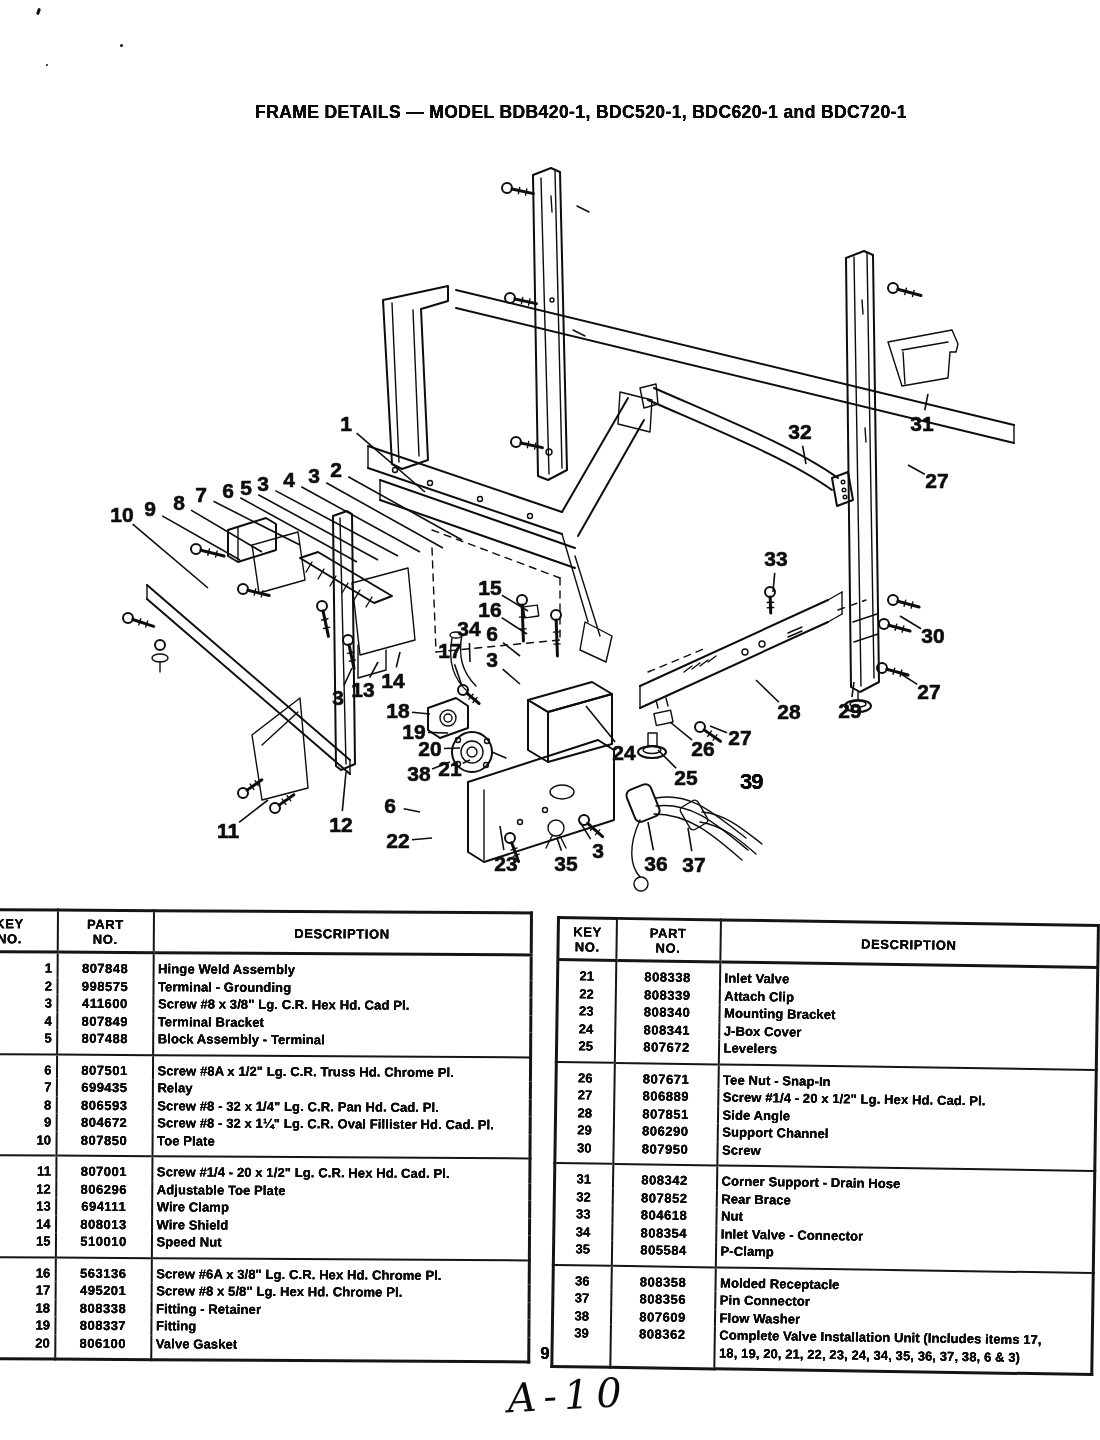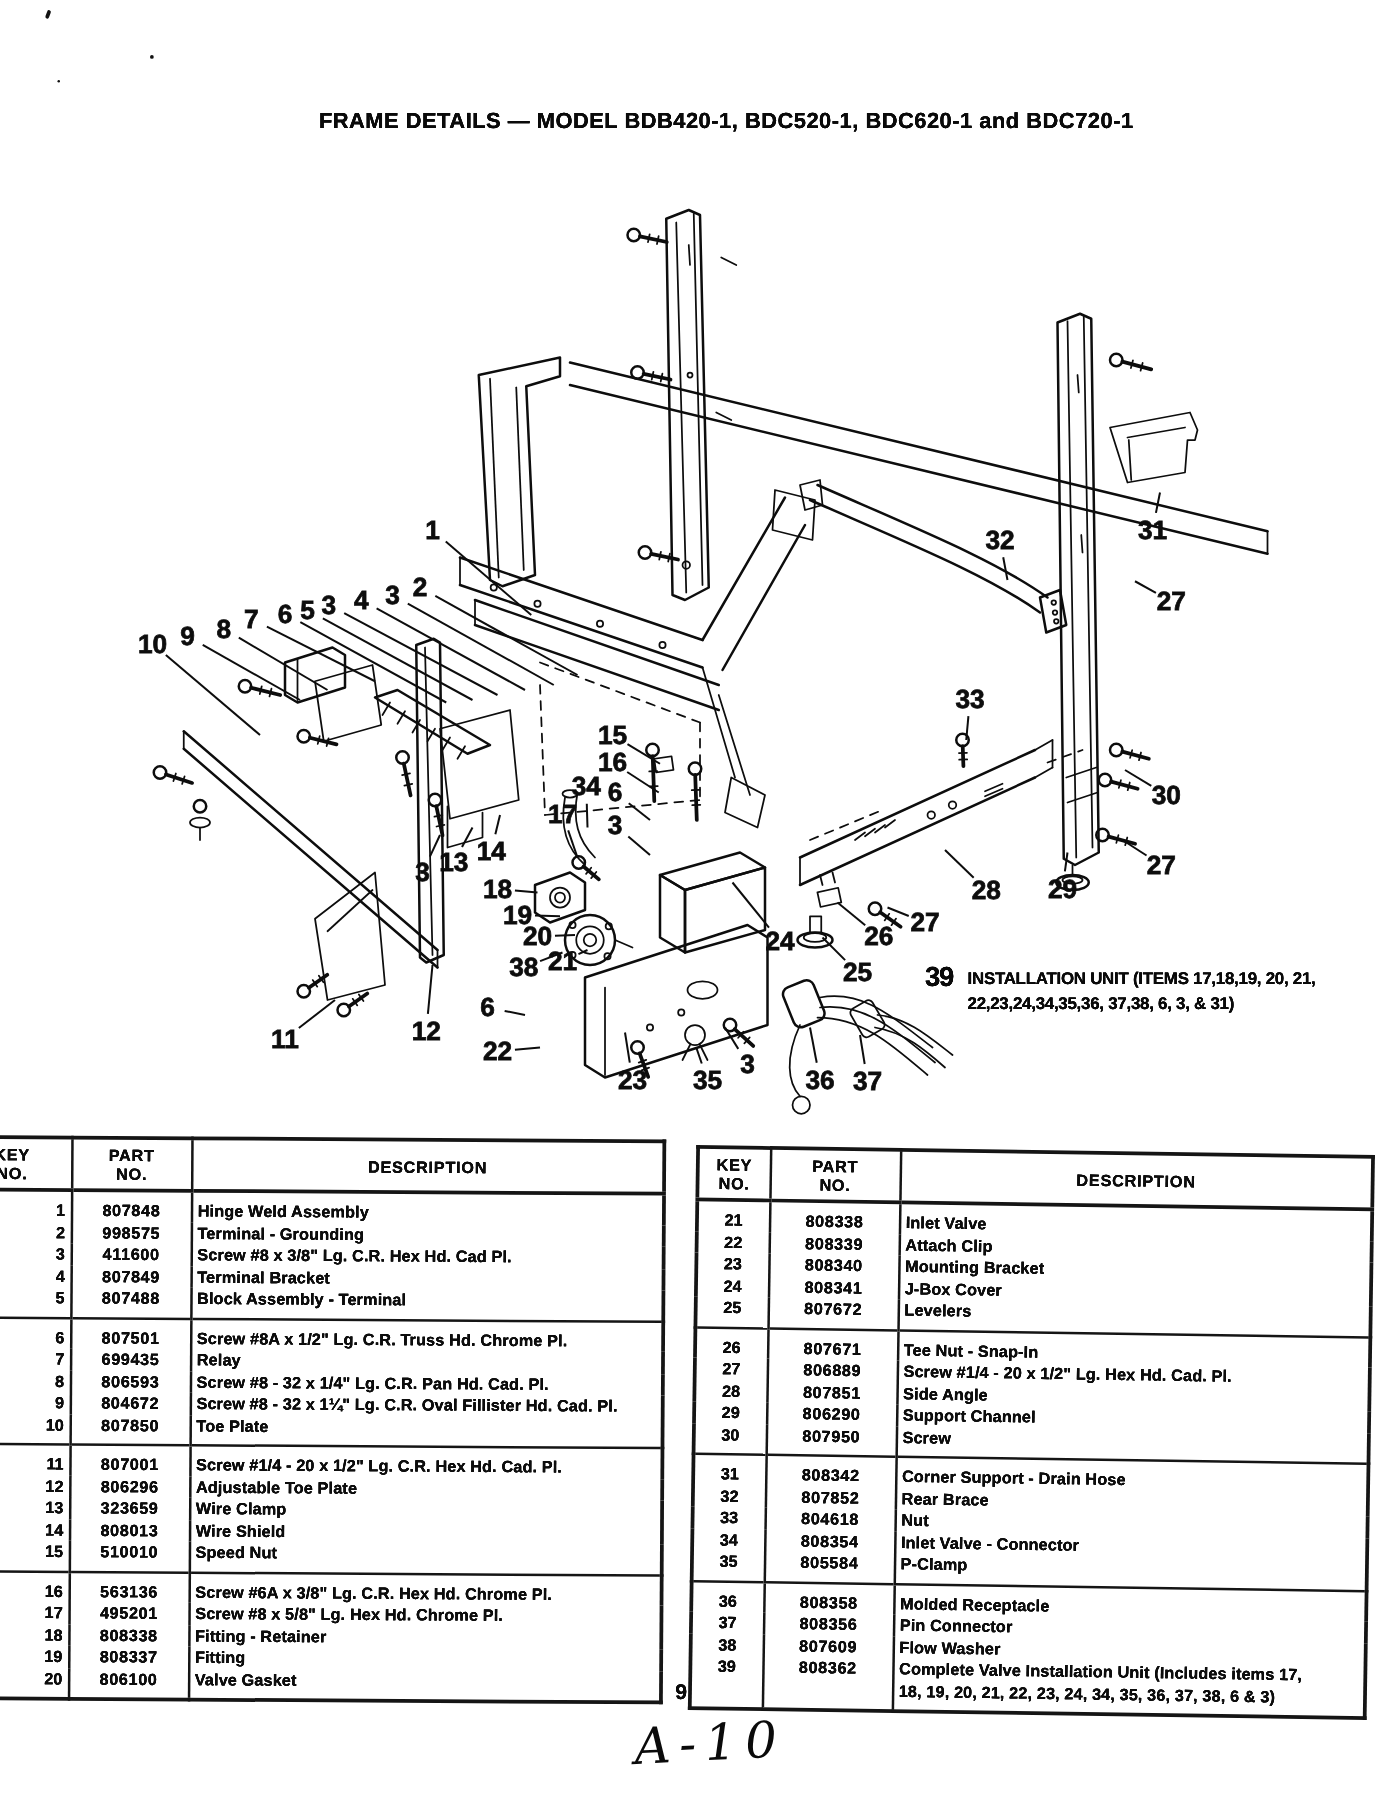--- a/index.html
+++ b/index.html
@@ -3,21 +3,21 @@
 <meta charset="utf-8">
 <style>
   html,body{margin:0;padding:0;background:#e8e8e8;}
   .page{
     position:relative;width:1100px;height:1440px;margin:0 auto;
     background:#ffffff;overflow:hidden;color:#0a0a0a;
     font-family:"Liberation Sans",sans-serif;
   }
   .ink{text-shadow:0 0 .5px #000, 0 0 .3px #000;}
   .title{
-    position:absolute;top:86px;left:225px;width:712px;text-align:center;
+    position:absolute;top:102px;left:225px;width:712px;text-align:center;
     font-size:17.5px;font-weight:700;letter-spacing:.4px;white-space:nowrap;
   }
   .diagram-svg{position:absolute;top:0;left:0;}
   .diagram-svg .art{stroke:#0d0d0d;fill:none;stroke-width:2;stroke-linecap:round;stroke-linejoin:round;}
   .diagram-svg .thin{stroke-width:1.4;}
   .diagram-svg .dash{stroke-width:1.4;stroke-dasharray:7 6;}
   .diagram-svg .leader{stroke:#0d0d0d;stroke-width:1.6;}
   .diagram-svg text{
     font-family:"Liberation Sans",sans-serif;font-weight:700;font-size:21px;
     fill:#0d0d0d;stroke:#0d0d0d;stroke-width:.6;
@@ -454,24 +454,20 @@
         <text x="922" y="431" text-anchor="middle">31</text>
         <line x1="802.5800394907026" y1="445.76021061708053" x2="806" y2="464" class="leader"></line>
         <text x="800" y="439" text-anchor="middle">32</text>
         <line x1="774.7324995554047" y1="572.9425048905479" x2="773" y2="592" class="leader"></line>
         <text x="776" y="566" text-anchor="middle">33</text>
       </g>
   </svg>
 
   <div class="install-note ink">
     <span class="num">39</span>
-    <div class="lines">
-      <div>INSTALLATION UNIT (ITEMS 17,18,19, 20, 21,</div>
-      <div>22,23,24,34,35,36, 37,38, 6, 3, &amp; 31)</div>
-    </div>
   </div>
 
   <div class="table-wrap table-left ink">
       <table class="parts">
         <colgroup>
           <col class="c-key">
           <col class="c-part">
           <col class="c-desc">
         </colgroup>
         <thead>
@@ -543,21 +539,21 @@
             <td class="part-cell col-sep">807001</td>
             <td class="desc-cell">Screw #1/4 - 20 x 1/2" Lg. C.R. Hex Hd. Cad. Pl.</td>
           </tr>
           <tr>
             <td class="key-cell col-sep">12</td>
             <td class="part-cell col-sep">806296</td>
             <td class="desc-cell">Adjustable Toe Plate</td>
           </tr>
           <tr>
             <td class="key-cell col-sep">13</td>
-            <td class="part-cell col-sep">323659</td>
+            <td class="part-cell col-sep">694111</td>
             <td class="desc-cell">Wire Clamp</td>
           </tr>
           <tr>
             <td class="key-cell col-sep">14</td>
             <td class="part-cell col-sep">808013</td>
             <td class="desc-cell">Wire Shield</td>
           </tr>
           <tr>
             <td class="key-cell col-sep">15</td>
             <td class="part-cell col-sep">510010</td>

